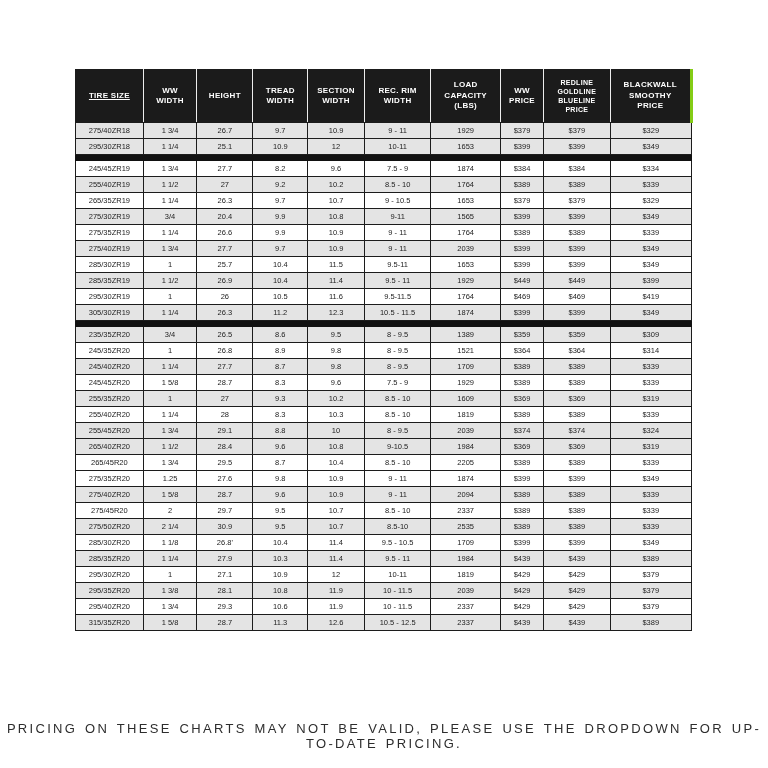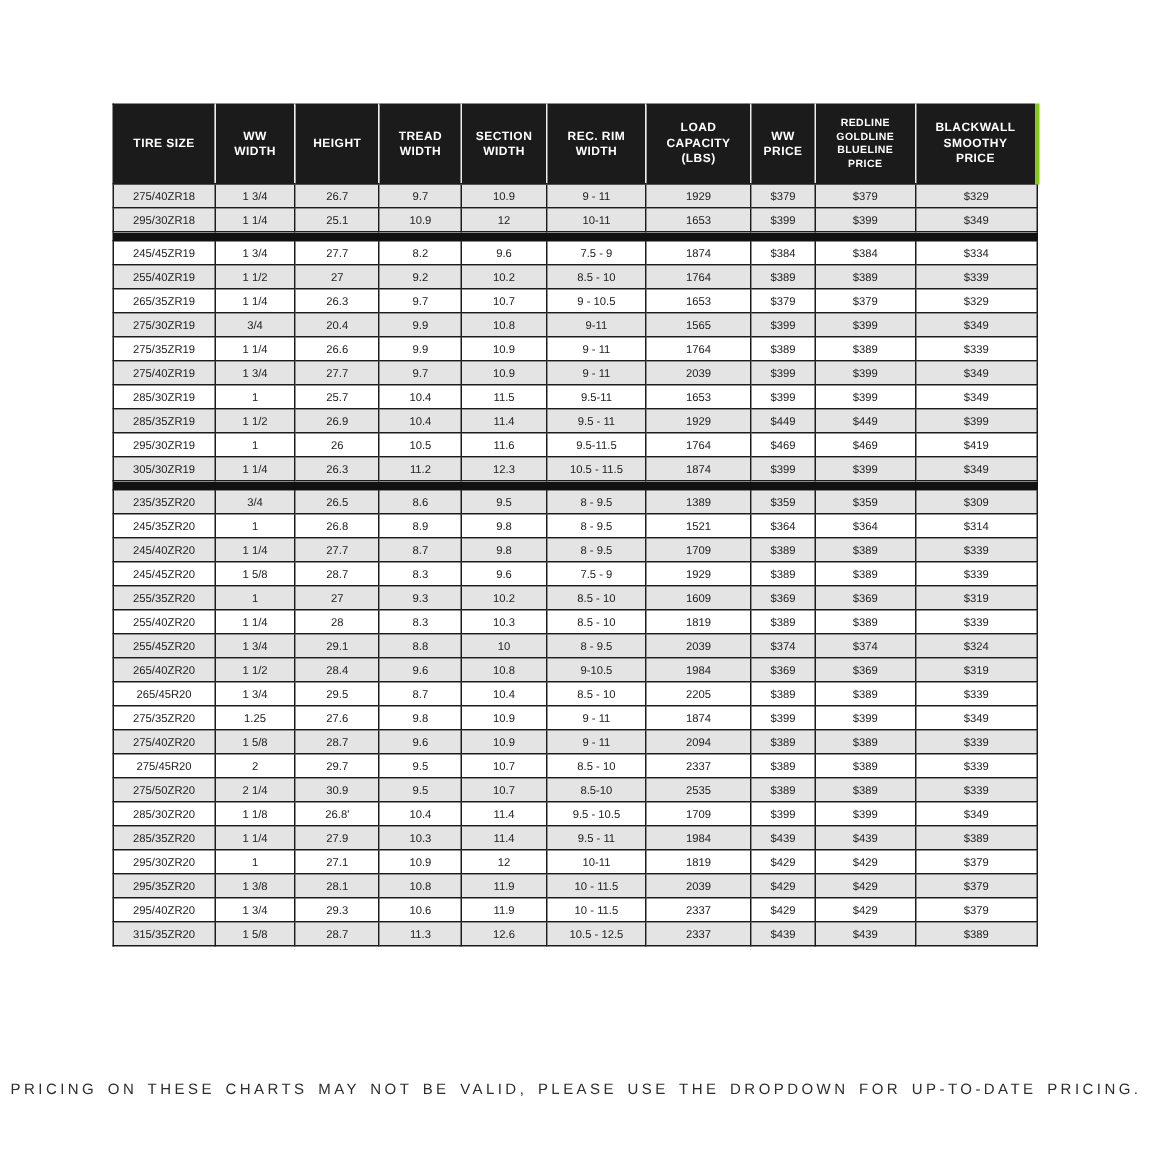--- a/index.html
+++ b/index.html
@@ -27,21 +27,21 @@
     letter-spacing: 0.3px;
     text-align: center;
     vertical-align: middle;
     height: 52px;
     padding: 0 2px;
     white-space: pre-line;
     border-top: 1px solid #1b1b1b;
     border-bottom: 1px solid #1b1b1b;
     border-right: 1px solid #ededed;
   }
-  thead th:first-child { border-left: 1px solid #1b1b1b; }
+  thead th:first-child { border-left: 1px solid #1b1b1b; text-decoration: underline; }
   thead th:last-child  { border-right: 3px solid #84cc16; }
   thead th:nth-child(9) { font-size: 7px; }
 
   tbody td {
     height: 15px;
     padding: 0 2px;
     font-size: 7.5px;
     color: #222222;
     text-align: center;
     vertical-align: middle;
@@ -58,21 +58,21 @@
     height: 5px;
     padding: 0;
   }
 
   .footer-note {
     position: absolute;
     top: 721px;
     left: 0;
     width: 768px;
     text-align: center;
-    font-size: 10px;
+    font-size: 13px;
     letter-spacing: 2.3px;
     color: #2d2d2d;
     word-spacing: 2px;
   }
 </style>
 </head>
 <body>
 
 <div class="page">
 

